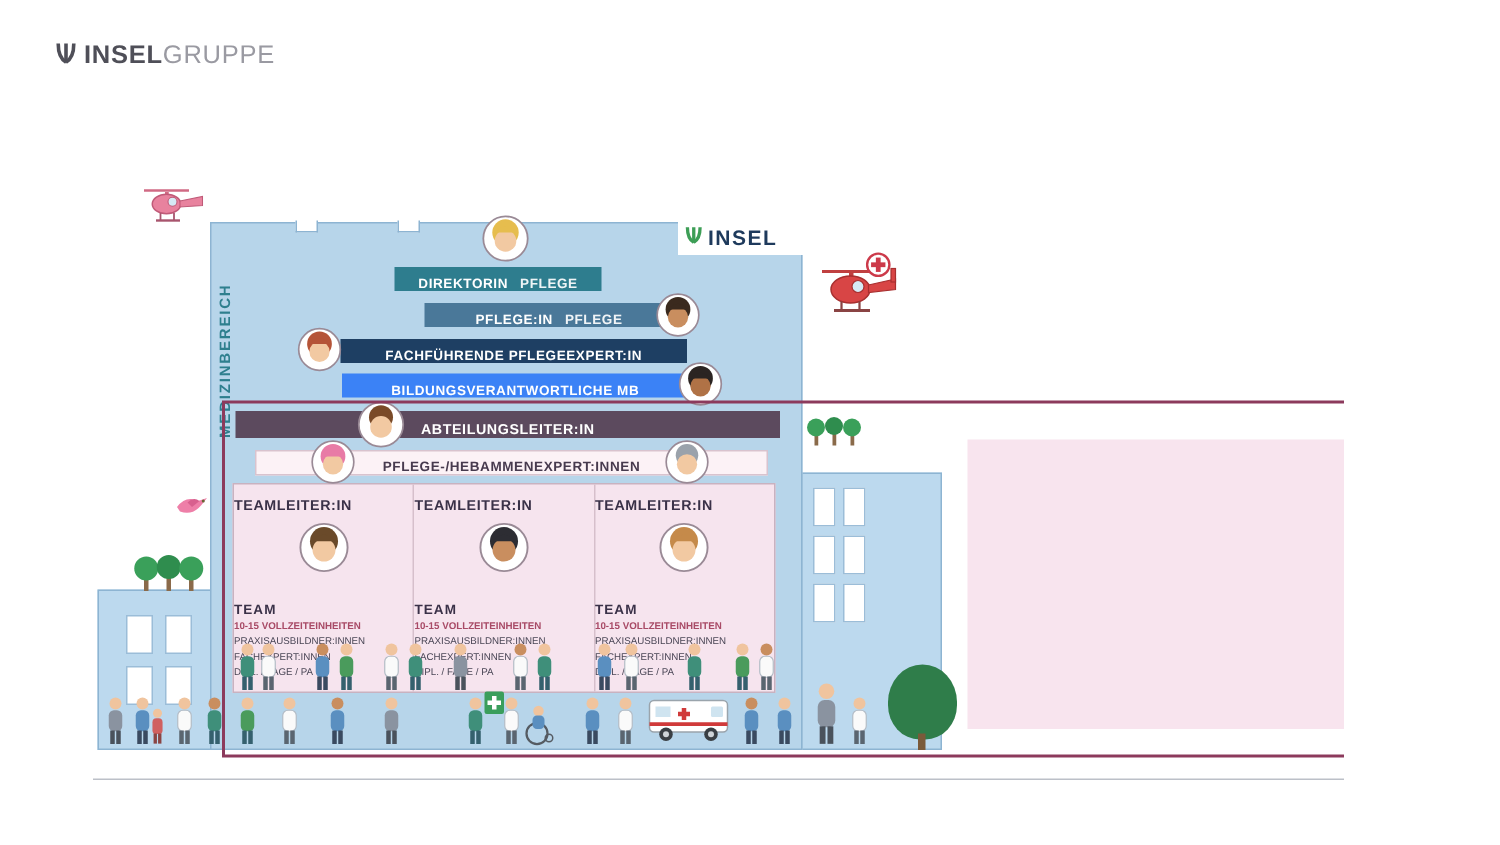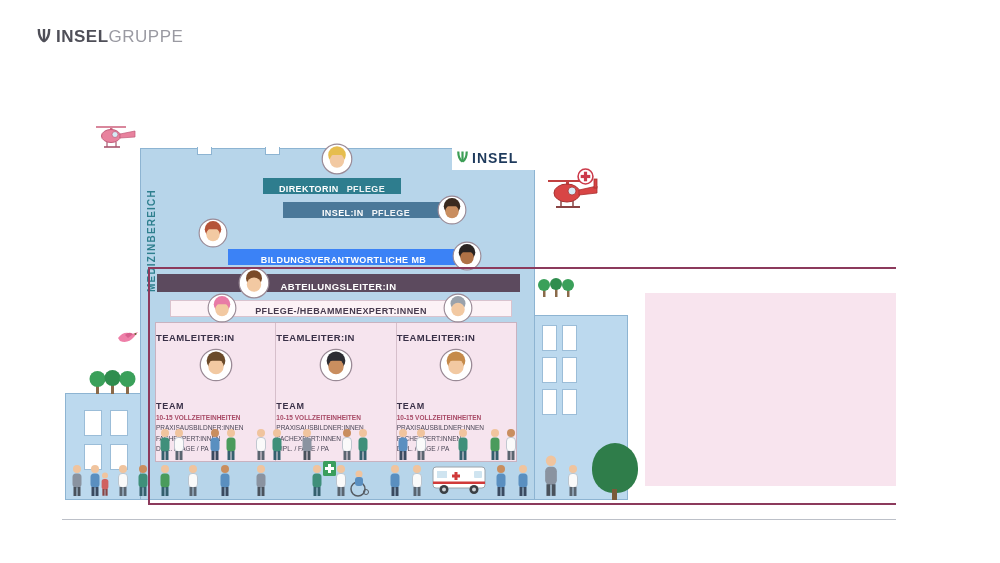--- a/index.html
+++ b/index.html
@@ -114,23 +114,24 @@
     <span>INSEL</span>
   </div>
 
   <div class="medizin">MEDIZINBEREICH</div>
 
   <div class="banner b1">
     <span>DIREKTORIN</span>
     <span class="lite">PFLEGE</span>
   </div>
   <div class="banner b2">
-    <span>INSEL:IN</span>
+    <span>PFLEGE:IN</span>
     <span class="lite">PFLEGE</span>
   </div>
+  <div class="banner b3">FACHFÜHRENDE PFLEGEEXPERT:IN</div>
   <div class="banner b4">BILDUNGSVERANTWORTLICHE MB</div>
   <div class="banner b5">ABTEILUNGSLEITER:IN</div>
   <div class="banner b6">PFLEGE-/HEBAMMENEXPERT:INNEN</div>
 
   <div class="avatar avA1">
     <svg viewBox="0 0 40 40">
         <circle cx="20" cy="20" r="18.5" fill="#fff" stroke="#9a8a96" stroke-width="1.5"></circle>
         <circle cx="20" cy="15" r="11" fill="#e6bd4e"></circle>
         <circle cx="20" cy="22" r="9" fill="#f2c9a2"></circle>
         <path d="M11,19 a9,9 0 0 1 18,0 l-2,-4 -14,0 Z" fill="#e6bd4e"></path>

